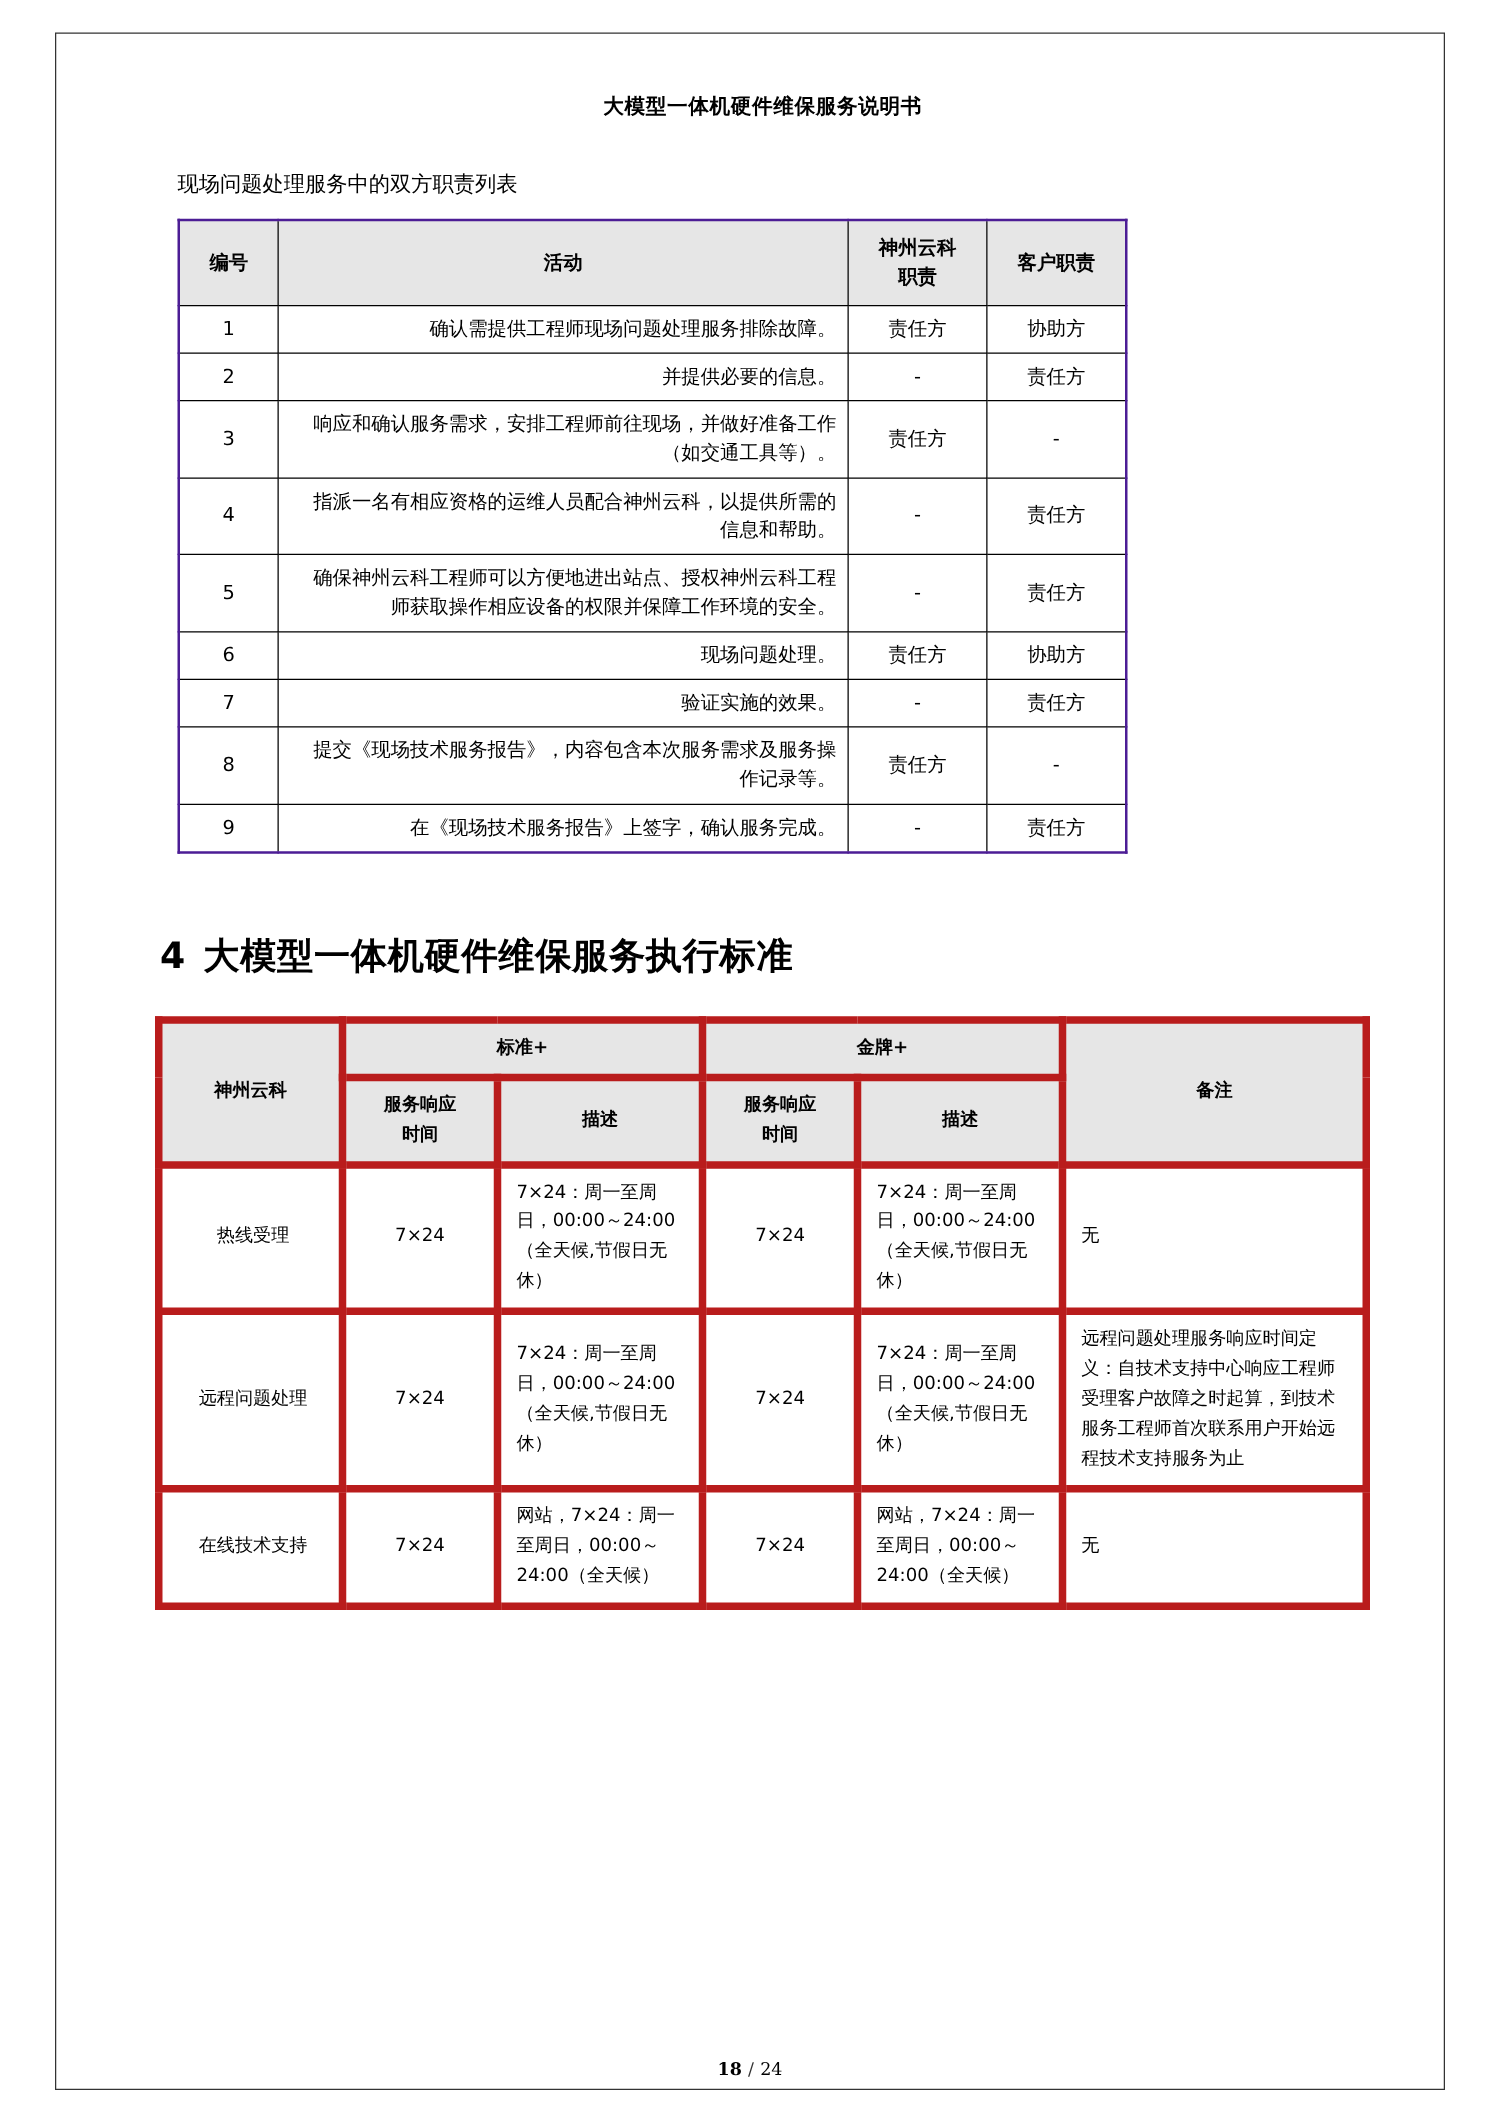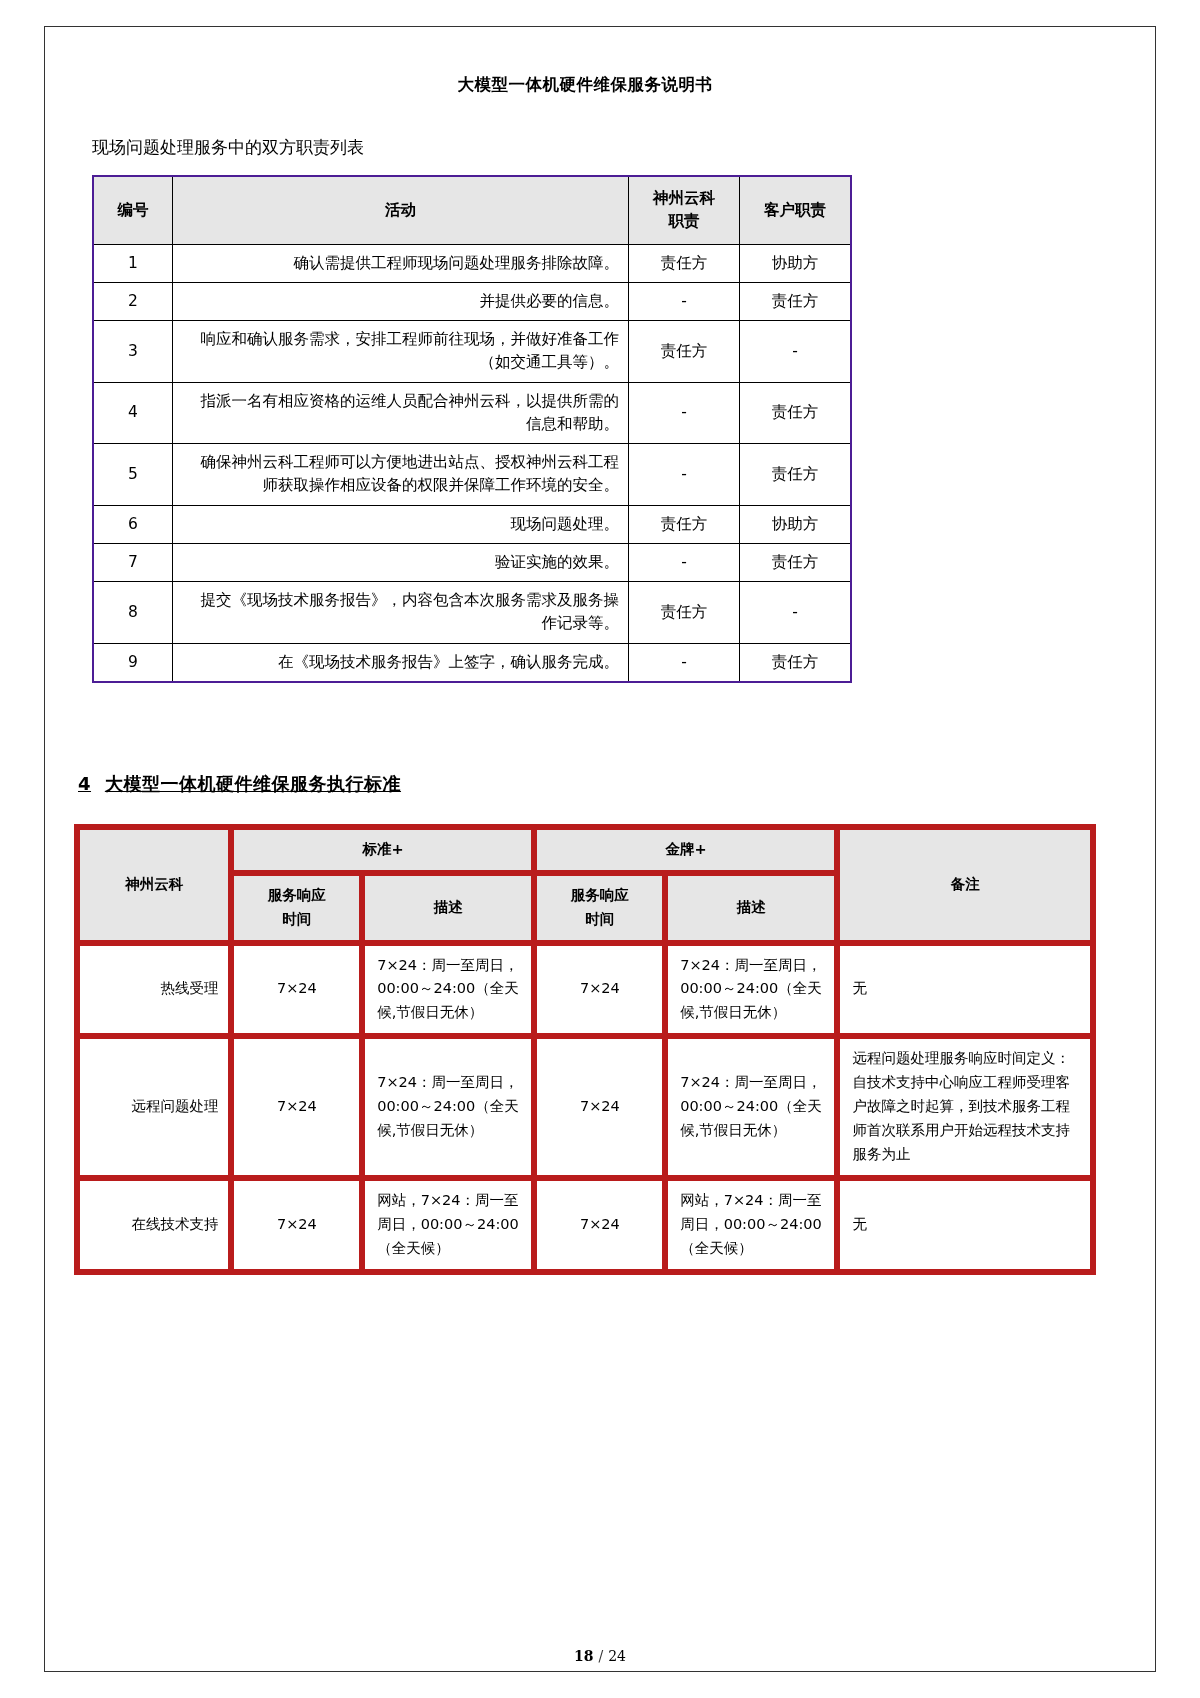--- a/index.html
+++ b/index.html
@@ -30,21 +30,21 @@
     box-sizing: border-box;
     pointer-events: none;
   }
   .content {
     position: absolute;
     left: 44px;
     top: 26px;
     width: 1112px;
     height: 1646px;
     box-sizing: border-box;
-    padding: 48px 60px 20px 30px;
+    padding: 48px 60px 20px 80px;
   }
   .doc-header {
     text-align: center;
     font-family: "DejaVu Serif", "Liberation Serif", serif;
     font-weight: bold;
     font-size: 16.5px;
     letter-spacing: 0.5px;
     margin: 0 0 40px 0;
   }
   .caption {
@@ -87,27 +87,26 @@
   .tbl-duties td.resp {
     text-align: center;
     width: 98px;
   }
   .tbl-duties td.cust {
     text-align: center;
     width: 98px;
   }
 
   h2.section {
-    font-size: 18px;
+    font-size: 29px;
     font-weight: bold;
     font-family: "DejaVu Sans", "Liberation Sans", sans-serif;
-    margin: 89px 0 28px 0;
+    margin: 62px 0 28px 0;
     padding-left: 4px;
     letter-spacing: 0.5px;
-    text-decoration: underline;
   }
   h2.section .secnum {
     margin-right: 14px;
   }
 
   .tbl-sla {
     width: 100%;
     border: 1.5px solid #000;
   }
   .tbl-sla th, .tbl-sla td {
@@ -117,21 +116,21 @@
     line-height: 1.65;
     padding: 8px 10px;
     vertical-align: middle;
   }
   .tbl-sla thead th {
     background: #e6e6e6;
     font-weight: bold;
     text-align: center;
   }
   .tbl-sla td.svc {
-    text-align: right;
+    text-align: center;
     padding-left: 14px;
   }
   .tbl-sla td.rt {
     text-align: center;
   }
   .tbl-sla td.desc {
     text-align: left;
     padding-left: 12px;
   }
   .tbl-sla td.note {

